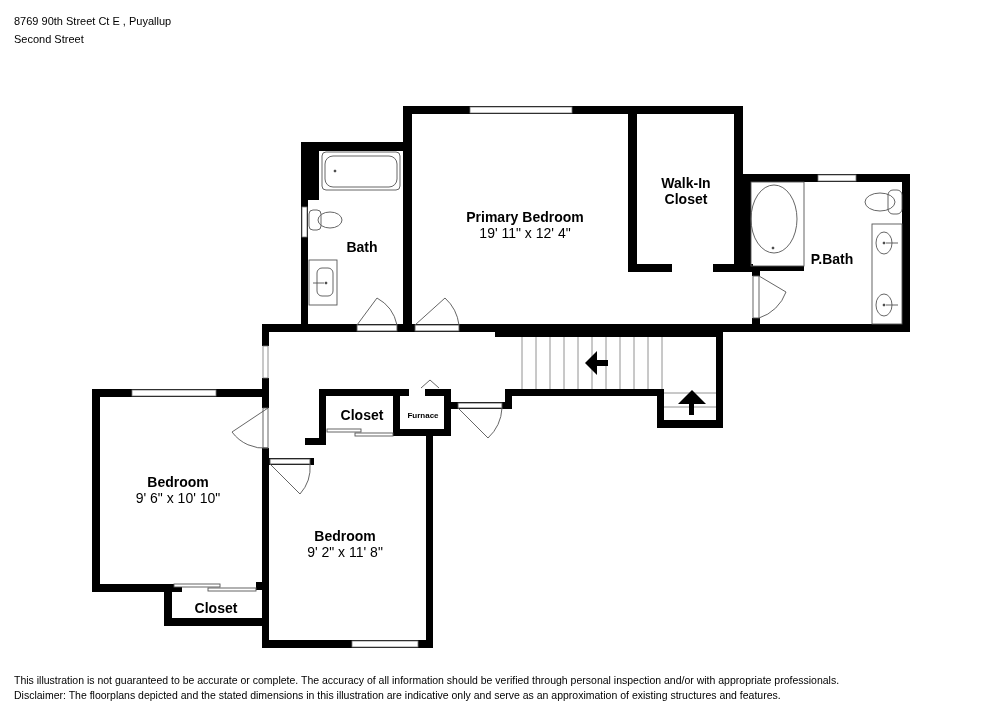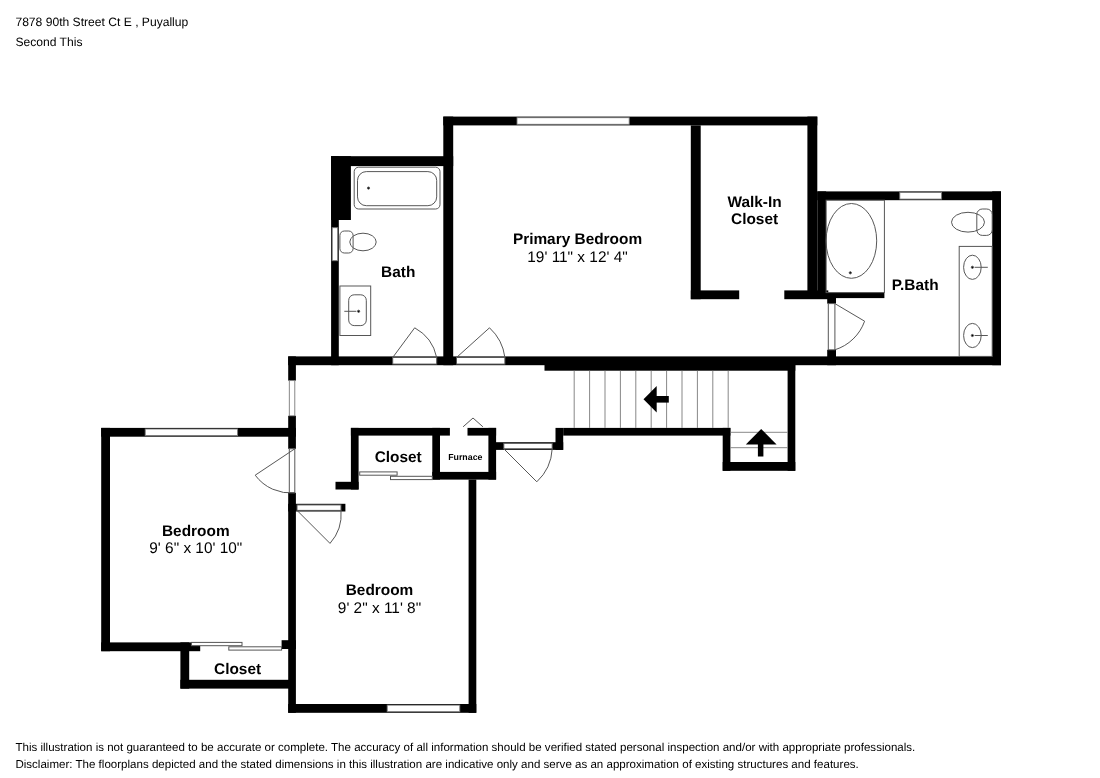--- a/index.html
+++ b/index.html
@@ -10,22 +10,22 @@
   .disc { position:absolute; left:14px; font-size:10.5px; line-height:13px; white-space:nowrap; }
   #disc1 { top:656px;margin-top:33px; }
   #disc2 { top:674px; }
   svg { position:absolute; left:0; top:0; }
   .lbl { font-family:"Liberation Sans", sans-serif; font-weight:bold; fill:#000; }
   .dim { font-family:"Liberation Sans", sans-serif; fill:#000; }
 </style>
 </head>
 <body>
 
-<div id="addr" class="hdr">7878 90th Street Ct E , Puyallup</div>
-<div id="floor" class="hdr">Second This</div>
+<div id="addr" class="hdr">8769 90th Street Ct E , Puyallup</div>
+<div id="floor" class="hdr">Second Street</div>
 
 <svg width="1000" height="707" viewBox="0 0 1000 707">
   <g fill="#000">
 
     <rect x="403" y="106" width="340" height="8"></rect>
     <rect x="403" y="106" width="9" height="226"></rect>
     <rect x="734" y="106" width="9" height="160"></rect>
     <rect x="628" y="114" width="9" height="158"></rect>
     <rect x="628" y="264" width="44" height="8"></rect>
     <rect x="713" y="264" width="40" height="8"></rect>
@@ -168,13 +168,13 @@
   <text class="lbl" x="178" y="487" font-size="14" text-anchor="middle">Bedroom</text>
   <text class="dim" x="178" y="503" font-size="14" text-anchor="middle">9' 6" x 10' 10"</text>
 
   <text class="lbl" x="345" y="541" font-size="14" text-anchor="middle">Bedroom</text>
   <text class="dim" x="345" y="557" font-size="14" text-anchor="middle">9' 2" x 11' 8"</text>
 
   <text class="lbl" x="216" y="613" font-size="14" text-anchor="middle">Closet</text>
 </svg>
 
 <div id="disc1" class="disc">Disclaimer: The floorplans depicted and the stated dimensions in this illustration are indicative only and serve as an approximation of existing structures and features.</div>
-<div id="disc2" class="disc">This illustration is not guaranteed to be accurate or complete. The accuracy of all information should be verified stated personal inspection and/or with appropriate professionals.</div>
+<div id="disc2" class="disc">This illustration is not guaranteed to be accurate or complete. The accuracy of all information should be verified through personal inspection and/or with appropriate professionals.</div>
 
 </body></html>

